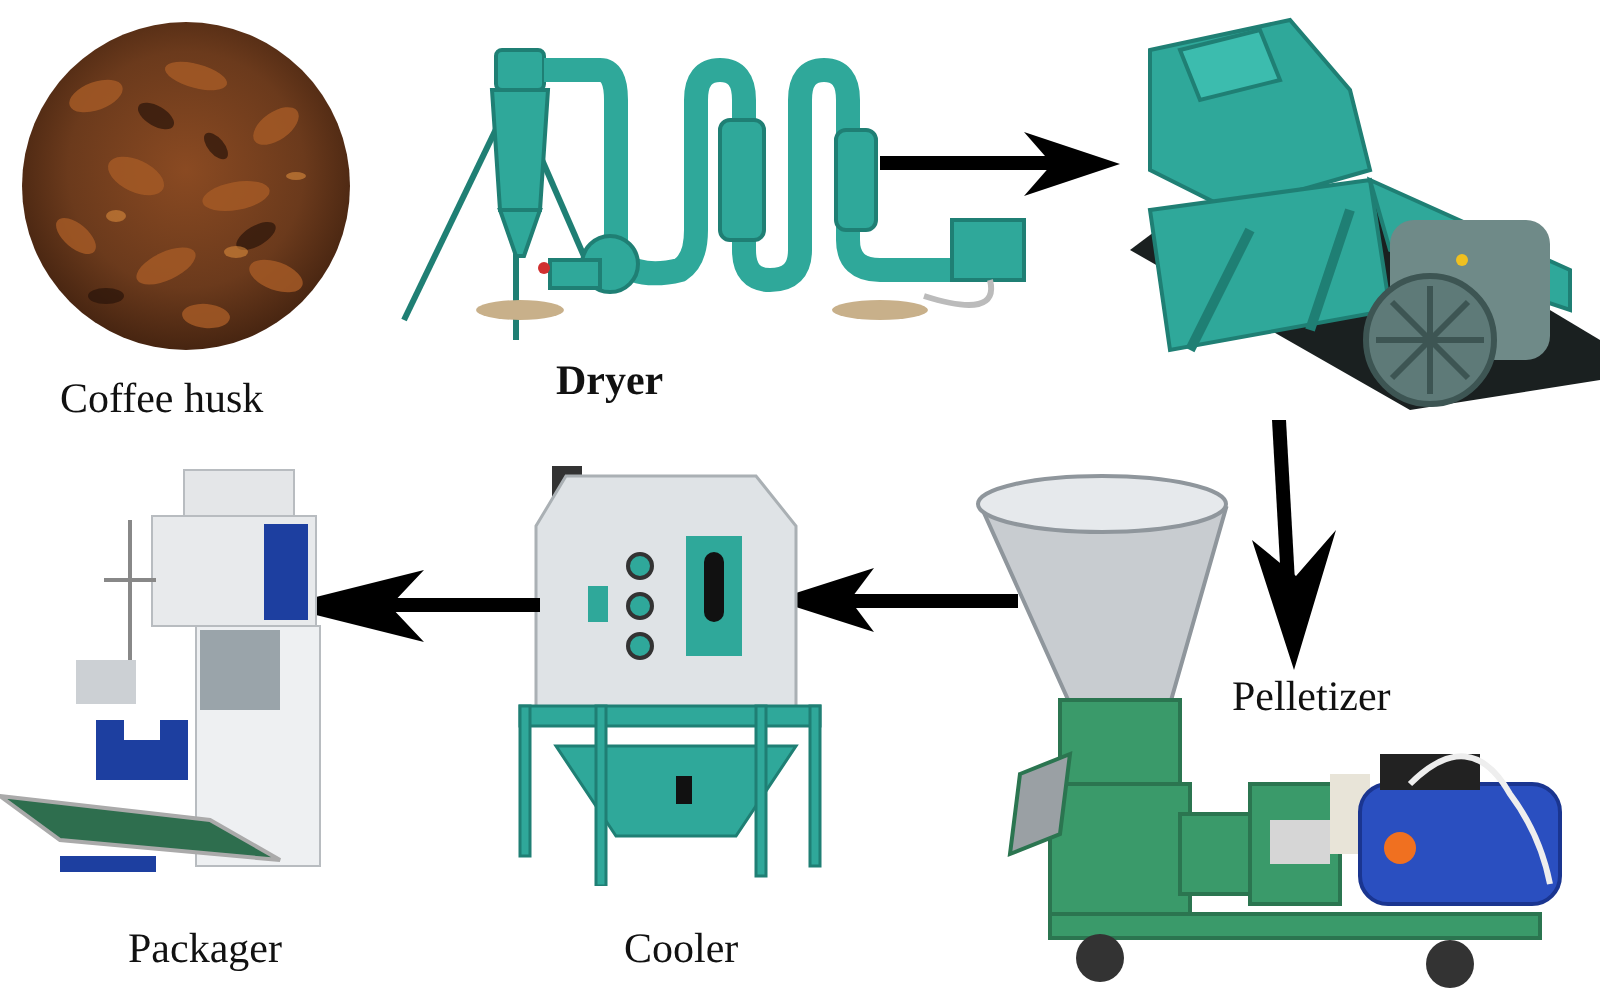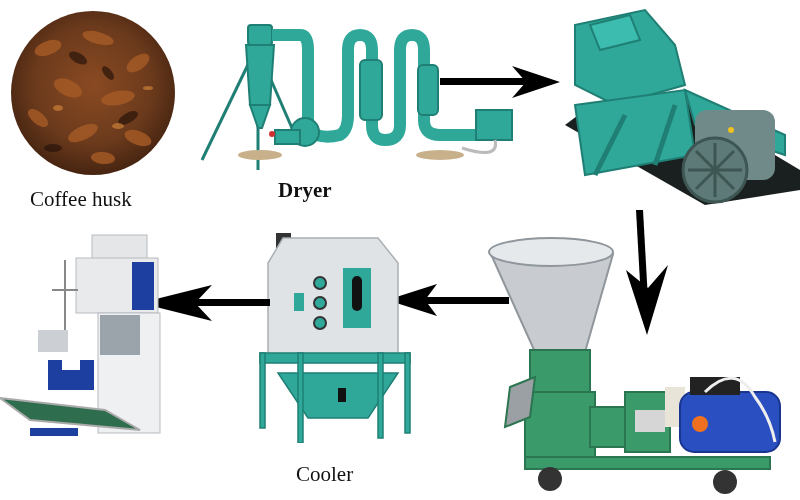--- a/index.html
+++ b/index.html
@@ -142,20 +142,21 @@
       <rect x="180" y="155" width="20" height="40" fill="#e8e4d8"></rect>
       <rect x="195" y="160" width="100" height="60" rx="14" fill="#2a4fc0" stroke="#1a3590" stroke-width="2"></rect>
       <rect x="205" y="145" width="50" height="18" fill="#222"></rect>
       <circle cx="215" cy="192" r="8" fill="#f07020"></circle>
       <path d="M220 160 Q250 130 270 165 Q285 185 290 210" fill="none" stroke="#eee" stroke-width="3"></path>
 
       <circle cx="65" cy="247" r="12" fill="#333"></circle>
       <circle cx="240" cy="250" r="12" fill="#333"></circle>
     </svg>
   </div>
+  <div class="label" style="left:616px;top:336px;">Pelletizer</div>
 
   <div class="node" style="left:387px;top:282px;">
     <svg width="122" height="38" viewBox="0 0 122 38">
       <rect x="28" y="15" width="94" height="7" fill="#000"></rect>
       <path d="M50 2 L0 18 L50 34 L38 18 Z" fill="#000"></path>
     </svg>
   </div>
 
   <div class="node" style="left:258px;top:228px;">
     <svg width="160" height="215" viewBox="0 0 160 215">
@@ -171,21 +172,21 @@
         <rect x="2" y="125" width="150" height="10"></rect>
         <polygon points="20,145 140,145 110,190 50,190"></polygon>
         <rect x="2" y="125" width="5" height="75"></rect>
         <rect x="40" y="125" width="5" height="90"></rect>
         <rect x="147" y="125" width="5" height="80"></rect>
         <rect x="120" y="125" width="5" height="85"></rect>
       </g>
       <rect x="80" y="160" width="8" height="14" fill="#111"></rect>
     </svg>
   </div>
-  <div class="label" style="left:296px;top:462px;">Cooler</div>
+  <div class="label" style="left:312px;top:462px;">Cooler</div>
 
   <div class="node" style="left:140px;top:283px;">
     <svg width="130" height="40" viewBox="0 0 130 40">
       <rect x="30" y="16" width="100" height="7" fill="#000"></rect>
       <path d="M72 2 L0 20 L72 38 L55 20 Z" fill="#000"></path>
     </svg>
   </div>
 
   <div class="node" style="left:0px;top:230px;">
     <svg width="165" height="210" viewBox="0 0 165 210">
@@ -198,14 +199,15 @@
       <line x1="65" y1="30" x2="65" y2="110" stroke="#888" stroke-width="2"></line>
       <line x1="52" y1="60" x2="78" y2="60" stroke="#888" stroke-width="2"></line>
       <rect x="38" y="100" width="30" height="22" fill="#ccd0d4"></rect>
 
       <path d="M48 130 H62 V140 H80 V130 H94 V160 H48 Z" fill="#1d3fa0"></path>
 
       <polygon points="0,168 105,180 140,200 30,190" fill="#2e6e4e" stroke="#aaa" stroke-width="2"></polygon>
       <rect x="30" y="198" width="48" height="8" fill="#1d3fa0"></rect>
     </svg>
   </div>
+  <div class="label" style="left:64px;top:462px;">Packager</div>
 
 </div>
 
 </body></html>

